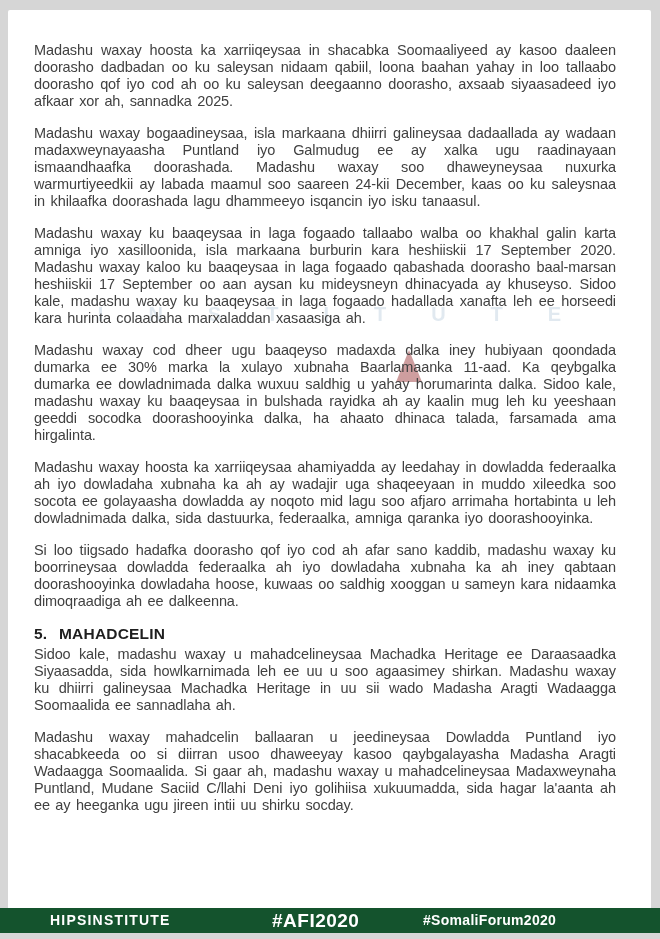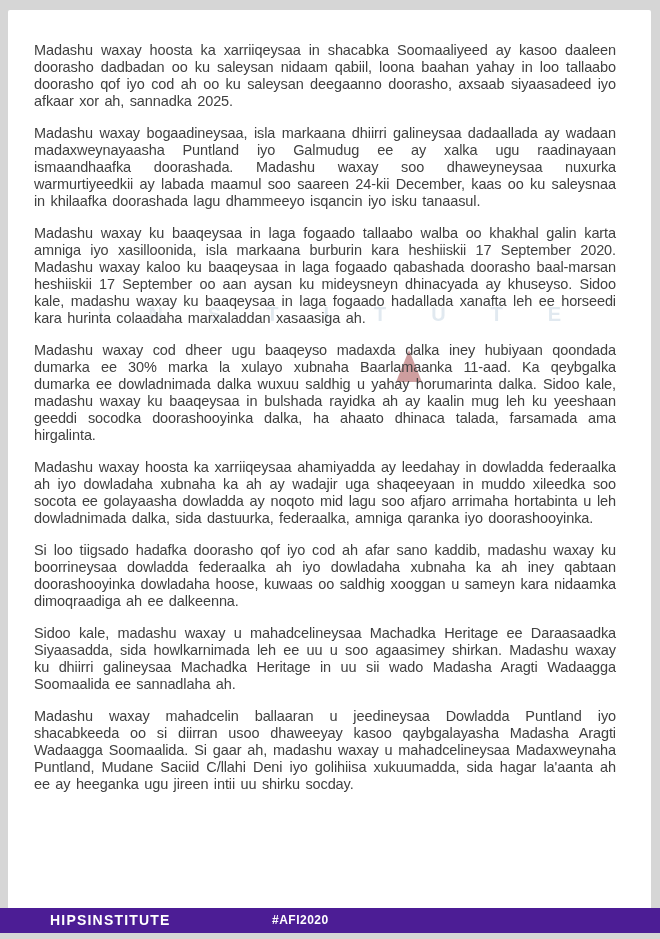--- a/index.html
+++ b/index.html
@@ -75,33 +75,33 @@
     letter-spacing: 0.2px;
   }
   .section-num {
     display: inline-block;
     width: 25px;
   }
   
   .footer-bar {
     position: absolute;
     left: 0; right: 0; top: 908px; height: 25px;
-    background: #4c1d95;
+    background: #14532d;
     z-index: 3;
   }
   .footer-bar span {
     position: absolute;
     top: 0;
     line-height: 25px;
     color: #ffffff;
     font-weight: bold;
     white-space: nowrap;
   }
   .footer-brand   { left: 50px;  font-size: 14px; letter-spacing: 1.2px; }
-  .footer-afi     { left: 272px; font-size: 12px; letter-spacing: 0.5px; }
+  .footer-afi     { left: 272px; font-size: 19px; letter-spacing: 0.5px; }
   .footer-somali  { left: 423px; font-size: 14px; letter-spacing: 0.3px; }
 </style>
 </head>
 <body>
 
 <div>
 
   <div class="page-sheet"></div>
 
   <div class="watermark">
@@ -110,23 +110,27 @@
   </div>
 
   <div class="content">
     <p>Madashu waxay hoosta ka xarriiqeysaa in shacabka Soomaaliyeed ay kasoo daaleen doorasho dadbadan oo ku saleysan nidaam qabiil, loona baahan yahay in loo tallaabo doorasho qof iyo cod ah oo ku saleysan deegaanno doorasho, axsaab siyaasadeed iyo afkaar xor ah, sannadka 2025.</p>
     <p>Madashu waxay bogaadineysaa, isla markaana dhiirri galineysaa dadaallada ay wadaan madaxweynayaasha Puntland iyo Galmudug ee ay xalka ugu raadinayaan ismaandhaafka doorashada. Madashu waxay soo dhaweyneysaa nuxurka warmurtiyeedkii ay labada maamul soo saareen 24-kii December, kaas oo ku saleysnaa in khilaafka doorashada lagu dhammeeyo isqancin iyo isku tanaasul.</p>
     <p>Madashu waxay ku baaqeysaa in laga fogaado tallaabo walba oo khakhal galin karta amniga iyo xasilloonida, isla markaana burburin kara heshiiskii 17 September 2020. Madashu waxay kaloo ku baaqeysaa in laga fogaado qabashada doorasho baal-marsan heshiiskii 17 September oo aan aysan ku mideysneyn dhinacyada ay khuseyso. Sidoo kale, madashu waxay ku baaqeysaa in laga fogaado hadallada xanafta leh ee horseedi kara hurinta colaadaha marxaladdan xasaasiga ah.</p>
     <p>Madashu waxay cod dheer ugu baaqeyso madaxda dalka iney hubiyaan qoondada dumarka ee 30% marka la xulayo xubnaha Baarlamaanka 11-aad. Ka qeybgalka dumarka ee dowladnimada dalka wuxuu saldhig u yahay horumarinta dalka. Sidoo kale, madashu waxay ku baaqeysaa in bulshada rayidka ah ay kaalin mug leh ku yeeshaan geeddi socodka doorashooyinka dalka, ha ahaato dhinaca talada, farsamada ama hirgalinta.</p>
     <p>Madashu waxay hoosta ka xarriiqeysaa ahamiyadda ay leedahay in dowladda federaalka ah iyo dowladaha xubnaha ka ah ay wadajir uga shaqeeyaan in muddo xileedka soo socota ee golayaasha dowladda ay noqoto mid lagu soo afjaro arrimaha hortabinta u leh dowladnimada dalka, sida dastuurka, federaalka, amniga qaranka iyo doorashooyinka.</p>
     <p>Si loo tiigsado hadafka doorasho qof iyo cod ah afar sano kaddib, madashu waxay ku boorrineysaa dowladda federaalka ah iyo dowladaha xubnaha ka ah iney qabtaan doorashooyinka dowladaha hoose, kuwaas oo saldhig xooggan u sameyn kara nidaamka dimoqraadiga ah ee dalkeenna.</p>
 
+    <div class="section-heading">
+      <span class="section-num">5.</span><span>MAHADCELIN</span>
+    </div>
 
     <p>Sidoo kale, madashu waxay u mahadcelineysaa Machadka Heritage ee Daraasaadka Siyaasadda, sida howlkarnimada leh ee uu u soo agaasimey shirkan. Madashu waxay ku dhiirri galineysaa Machadka Heritage in uu sii wado Madasha Aragti Wadaagga Soomaalida ee sannadlaha ah.</p>
     <p>Madashu waxay mahadcelin ballaaran u jeedineysaa Dowladda Puntland iyo shacabkeeda oo si diirran usoo dhaweeyay kasoo qaybgalayasha Madasha Aragti Wadaagga Soomaalida. Si gaar ah, madashu waxay u mahadcelineysaa Madaxweynaha Puntland, Mudane Saciid C/llahi Deni iyo golihiisa xukuumadda, sida hagar la'aanta ah ee ay heeganka ugu jireen intii uu shirku socday.</p>
   </div>
 
   <div class="footer-bar">
     <span class="footer-brand">HIPSINSTITUTE</span>
     <span class="footer-afi">#AFI2020</span>
+    <span class="footer-somali">#SomaliForum2020</span>
   </div>
 
 </div>
 
 </body></html>

